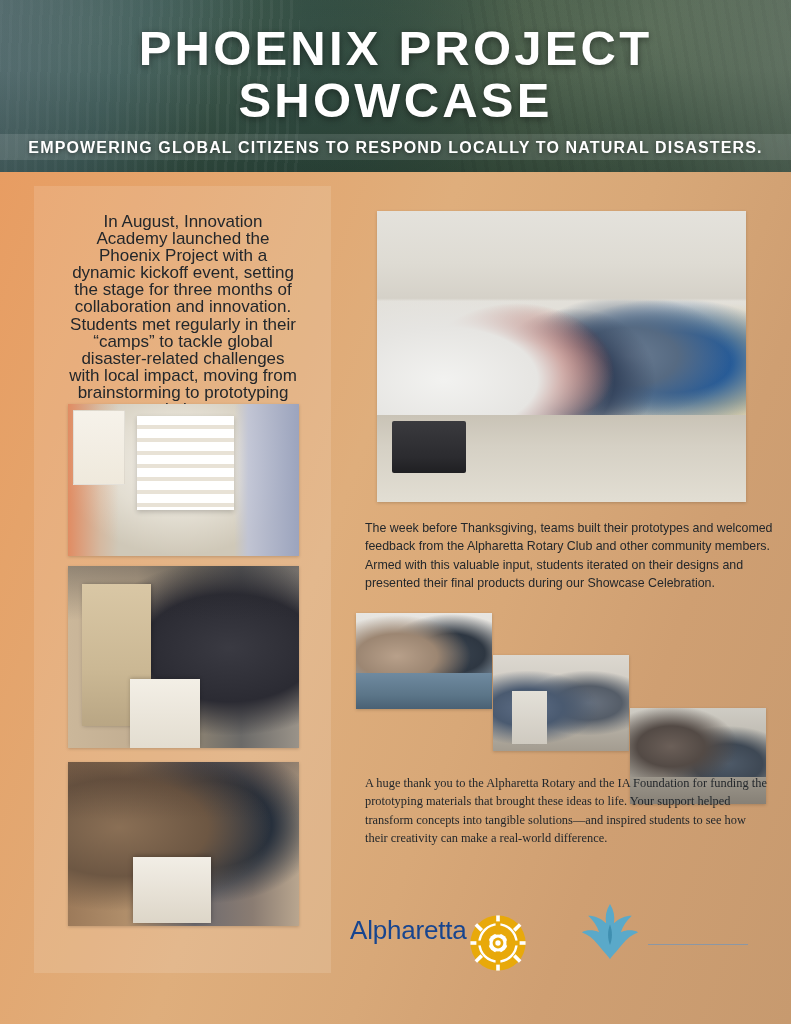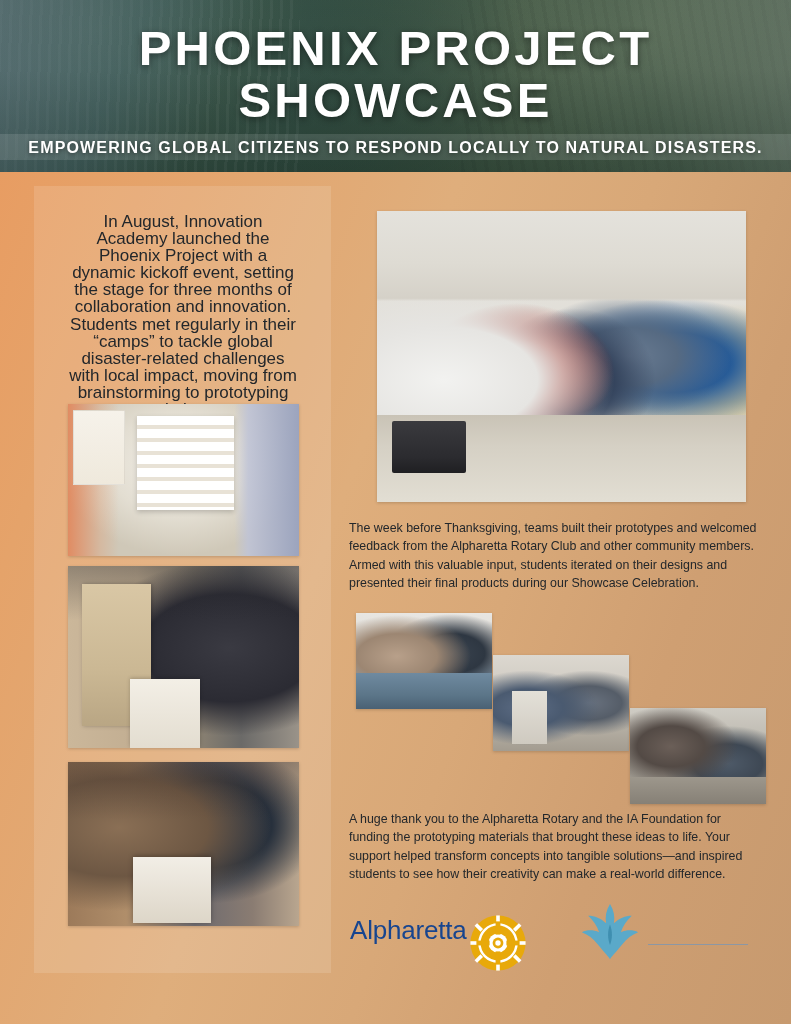--- a/index.html
+++ b/index.html
@@ -203,23 +203,24 @@
     background: linear-gradient(to bottom, #3a3a3e 0%, #2b2b2f 70%, #1f1f22 100%);
     border-radius: 2px;
   }
 
   .body-text {
     position: absolute;
     color: #23272b;
     font-size: 12.4px;
     line-height: 18.3px;
     text-align: left;
+    margin-left: 16px;
   }
   .para-1 { left: 349px; top: 519px; width: 420px; }
-  .para-2 { left: 349px; top: 810px; width: 404px; }
+  .para-2 { left: 349px; top: 774px; width: 404px; font-family: Liberation Serif, serif; }
 
   
   .ph-mid1 {
     left: 356px; top: 613px; width: 136px; height: 96px;
     background:
       radial-gradient(ellipse at 30% 45%, #b8a08a 0%, #9c8672 30%, transparent 55%),
       radial-gradient(ellipse at 70% 42%, #3a4450 0%, #2e3742 25%, transparent 50%),
       linear-gradient(to bottom, #e8e6e2 0%, #dcd9d2 40%, #8fa3b4 62%, #6d8396 80%, #55697c 100%);
   }
   .ph-mid1::before {

